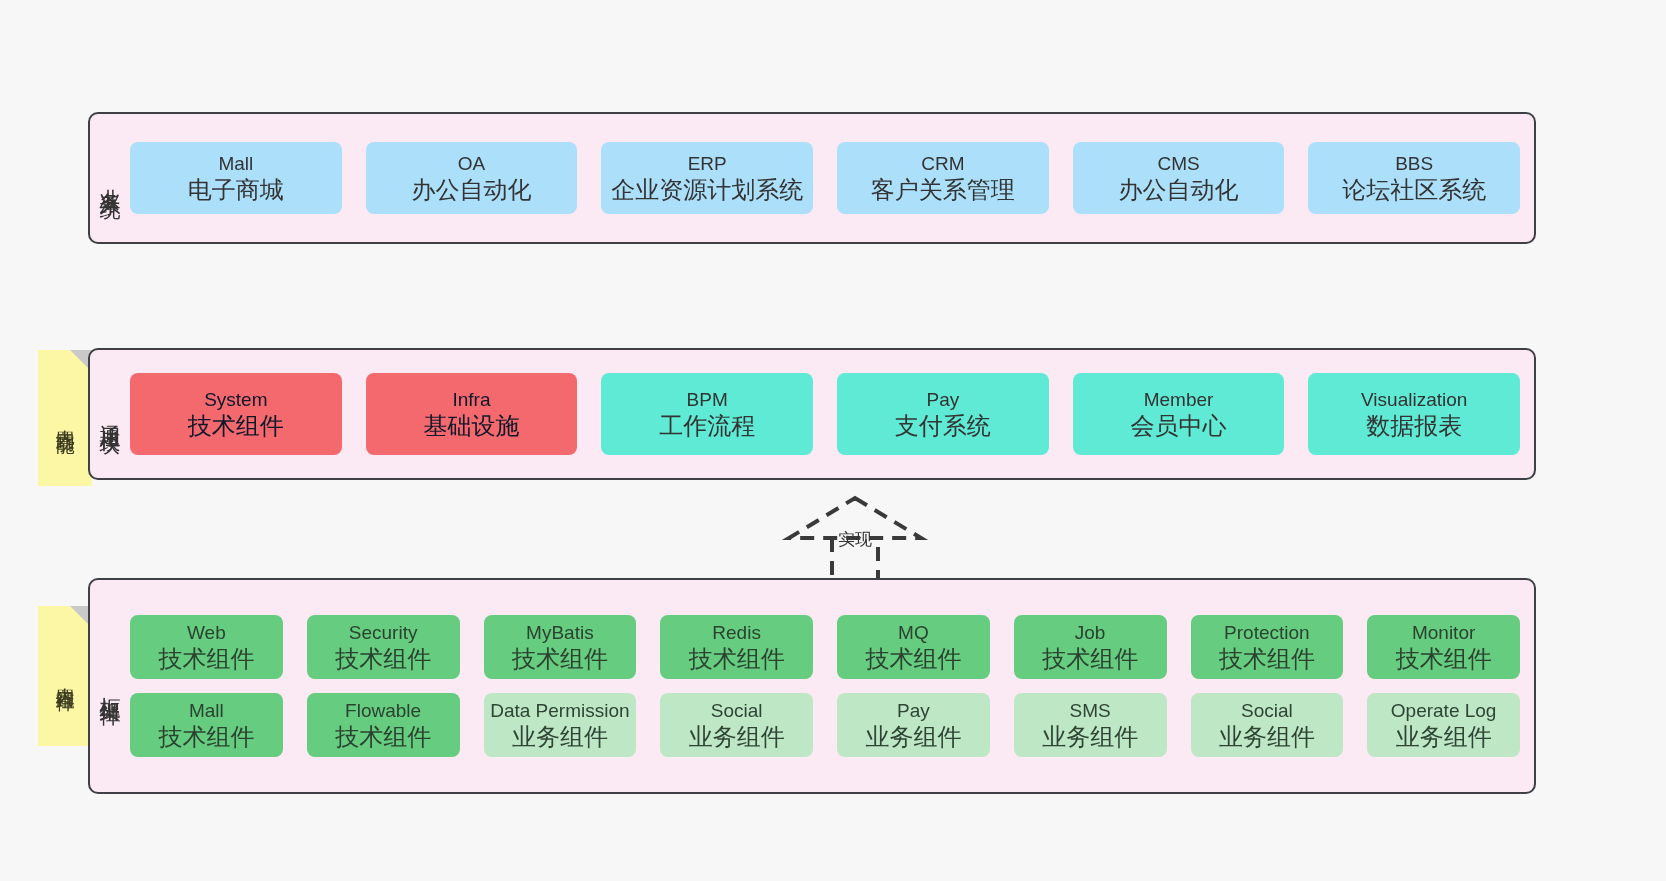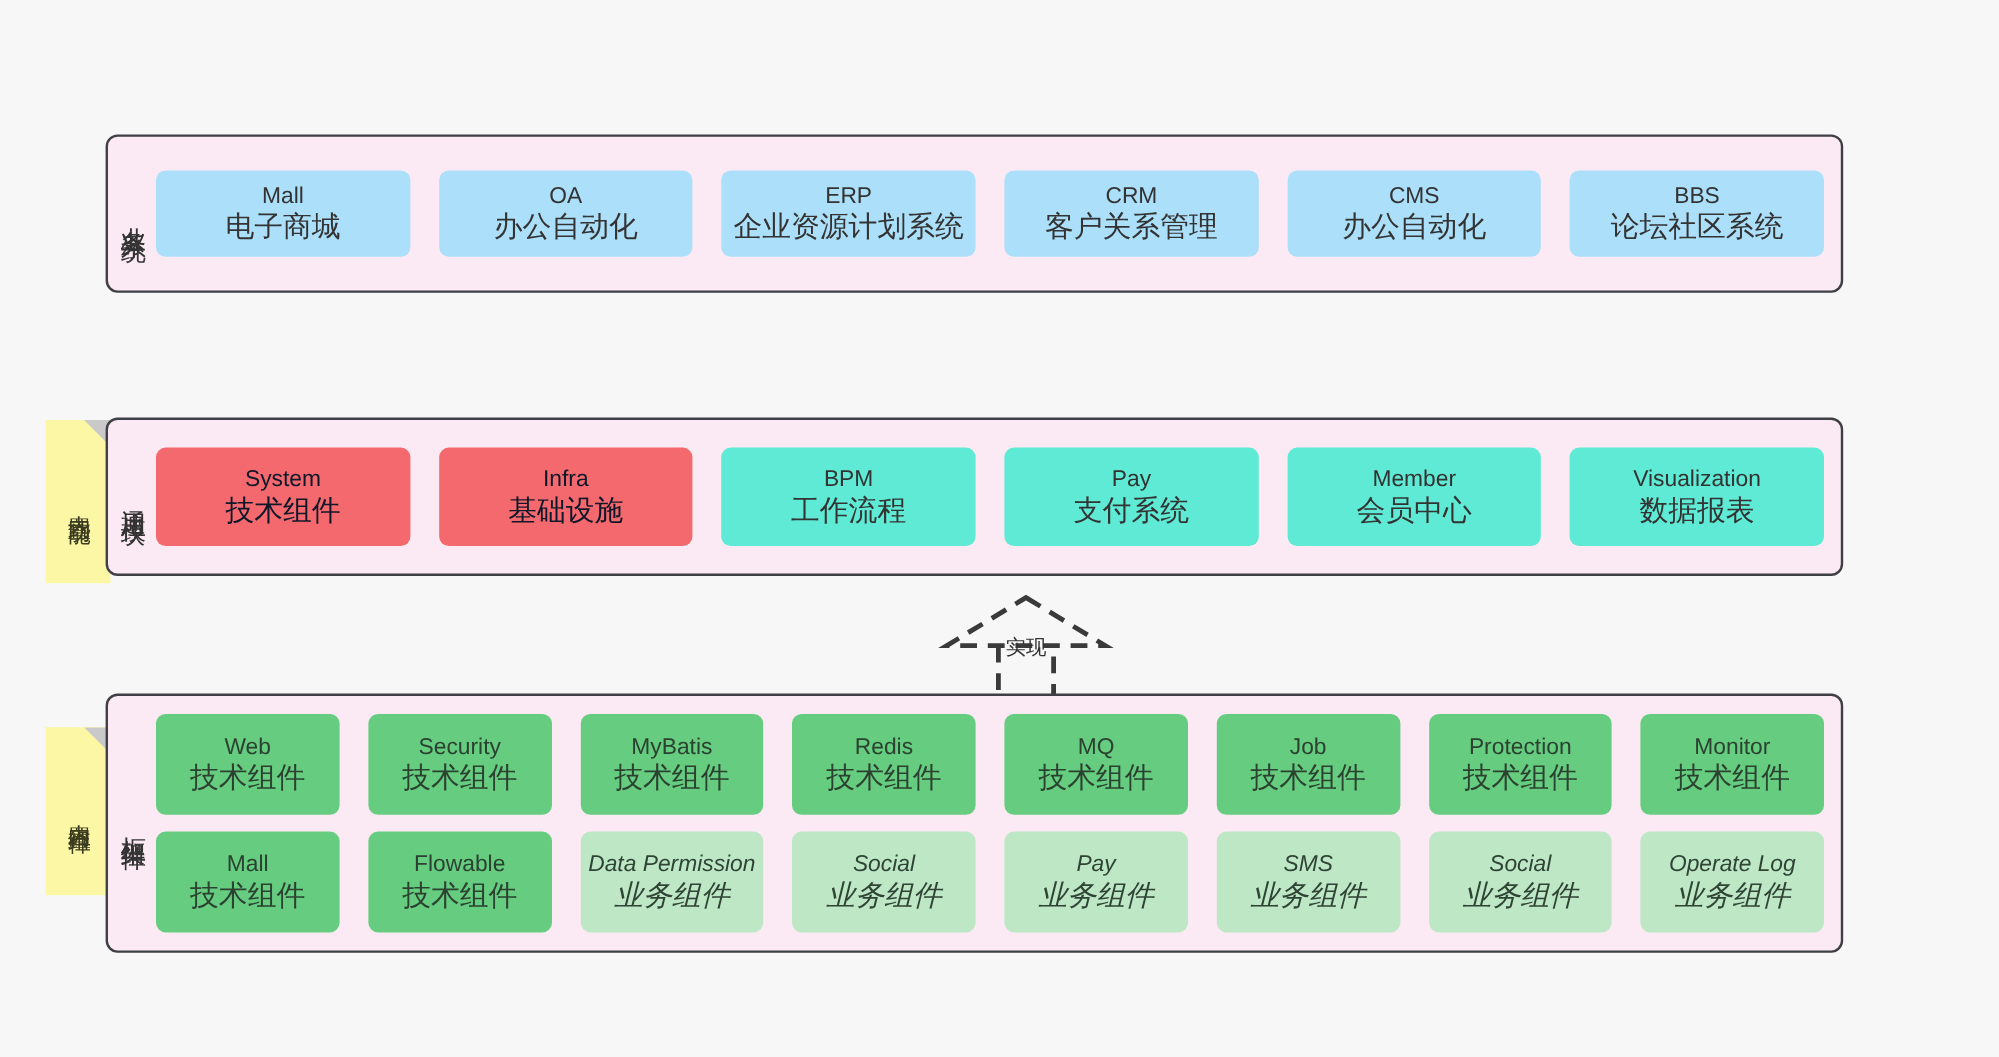--- a/index.html
+++ b/index.html
@@ -88,31 +88,31 @@
   }
   .card .t-cn {
     font-size: 24px;
   }
   .card.wrap .t-en { white-space: normal; }
 
   .card.blue       { background: #ace0fa; color: #333333; }
   .card.red        { background: #f4696d; color: #0f172a; }
   .card.pink       { background: #5eead4; color: #333333; }
   .card.green      { background: #66cc7f; color: #2b4231; }
-  .card.green-soft { background: #bde7c5; color: #2f4435; font-style: italic; }
+  .card.green-soft { background: #bde7c5; color: #2f4435; }
 
   
   #layer-business        { left: 88px;  top: 112px; width: 1448px; height: 132px; }
   #layer-business .card  { height: 72px; }
 
   #layer-common          { left: 88px;  top: 348px; width: 1448px; height: 132px; }
   #layer-common .card    { height: 82px; }
 
   #layer-framework       { left: 88px;  top: 578px; width: 1448px; height: 216px; }
-  #layer-framework .card { height: 84px; }
+  #layer-framework .card { height: 64px; }
 
   
   .note {
     position: absolute;
     background: #fbf7a5;
     box-sizing: border-box;
     display: flex;
     align-items: center;
     justify-content: center;
     filter: drop-shadow(0 0 0 rgba(0,0,0,0));

